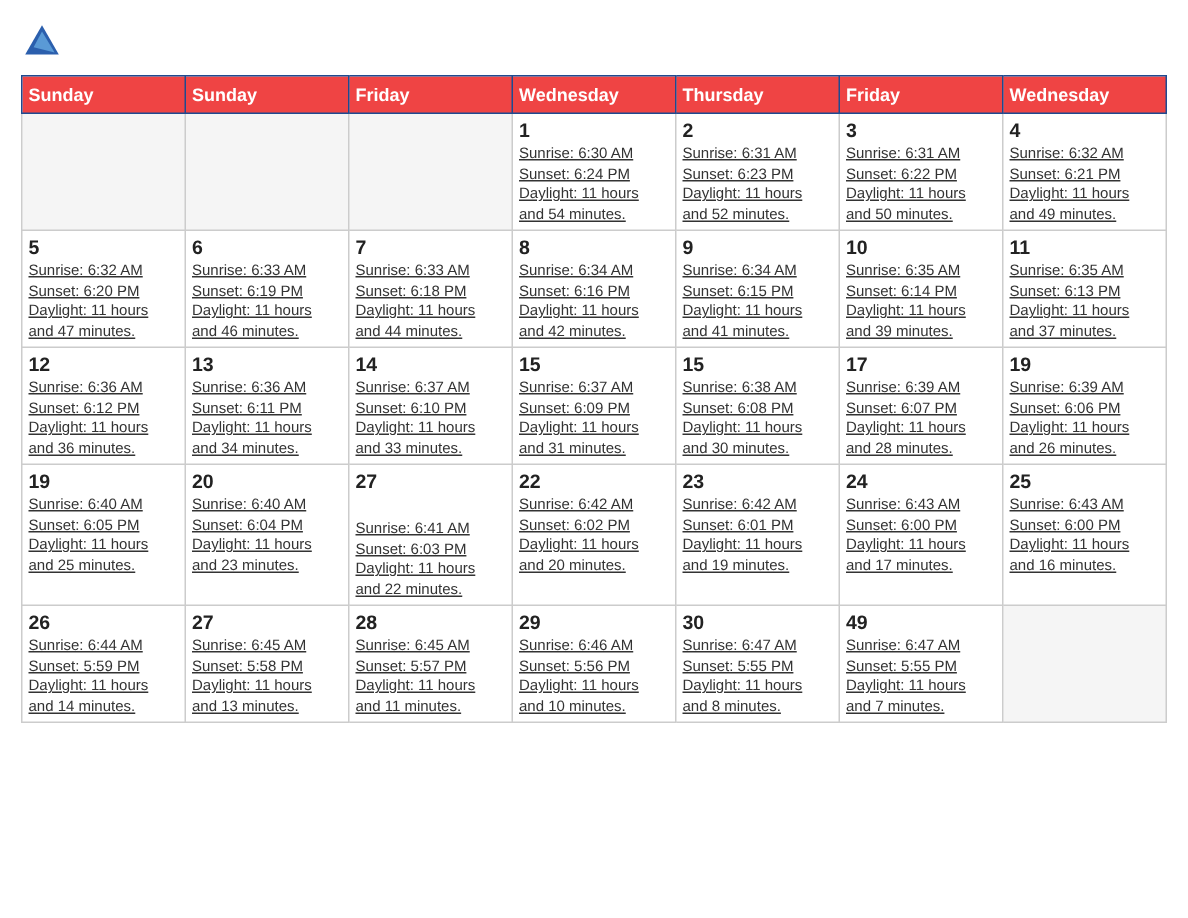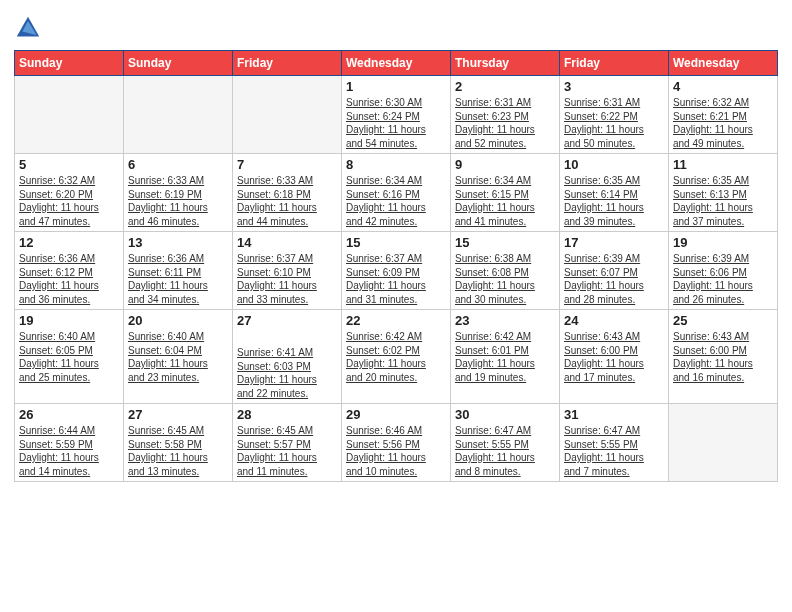--- a/index.html
+++ b/index.html
@@ -348,21 +348,21 @@
 and 10 minutes.</div>
           </td>
           <td>
             <span class="day-num">30</span>
             <div class="day-info" style="white-space: pre-line;">Sunrise: 6:47 AM
 Sunset: 5:55 PM
 Daylight: 11 hours
 and 8 minutes.</div>
           </td>
           <td>
-            <span class="day-num">31</span>
+            <span class="day-num">49</span>
             <div class="day-info" style="white-space: pre-line;">Sunrise: 6:47 AM
 Sunset: 5:55 PM
 Daylight: 11 hours
 and 7 minutes.</div>
           </td>
           <td class="empty"></td>
         </tr>
       </tbody>
   </table>
 </div>

